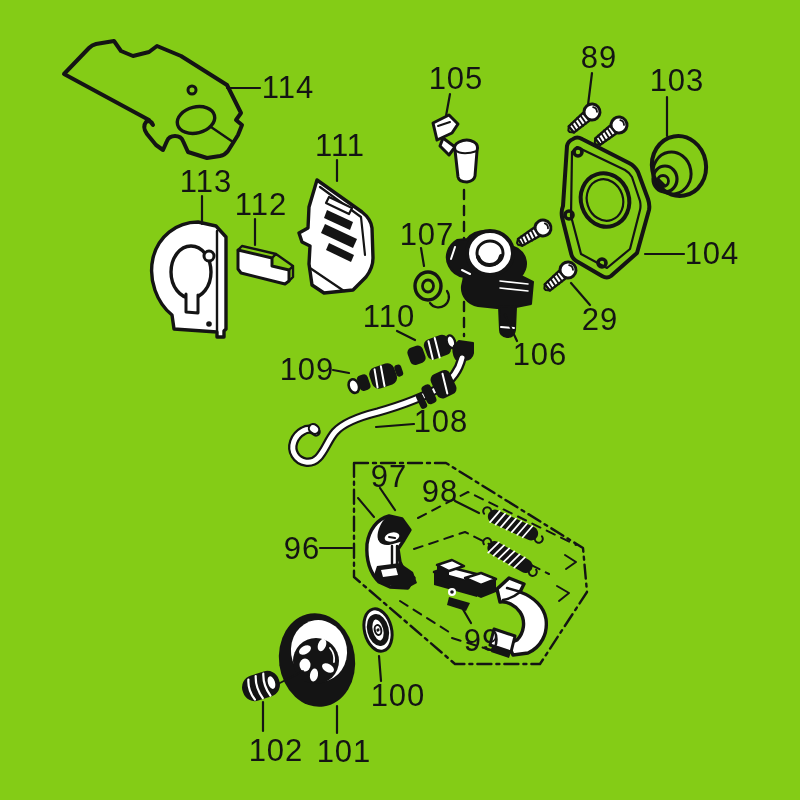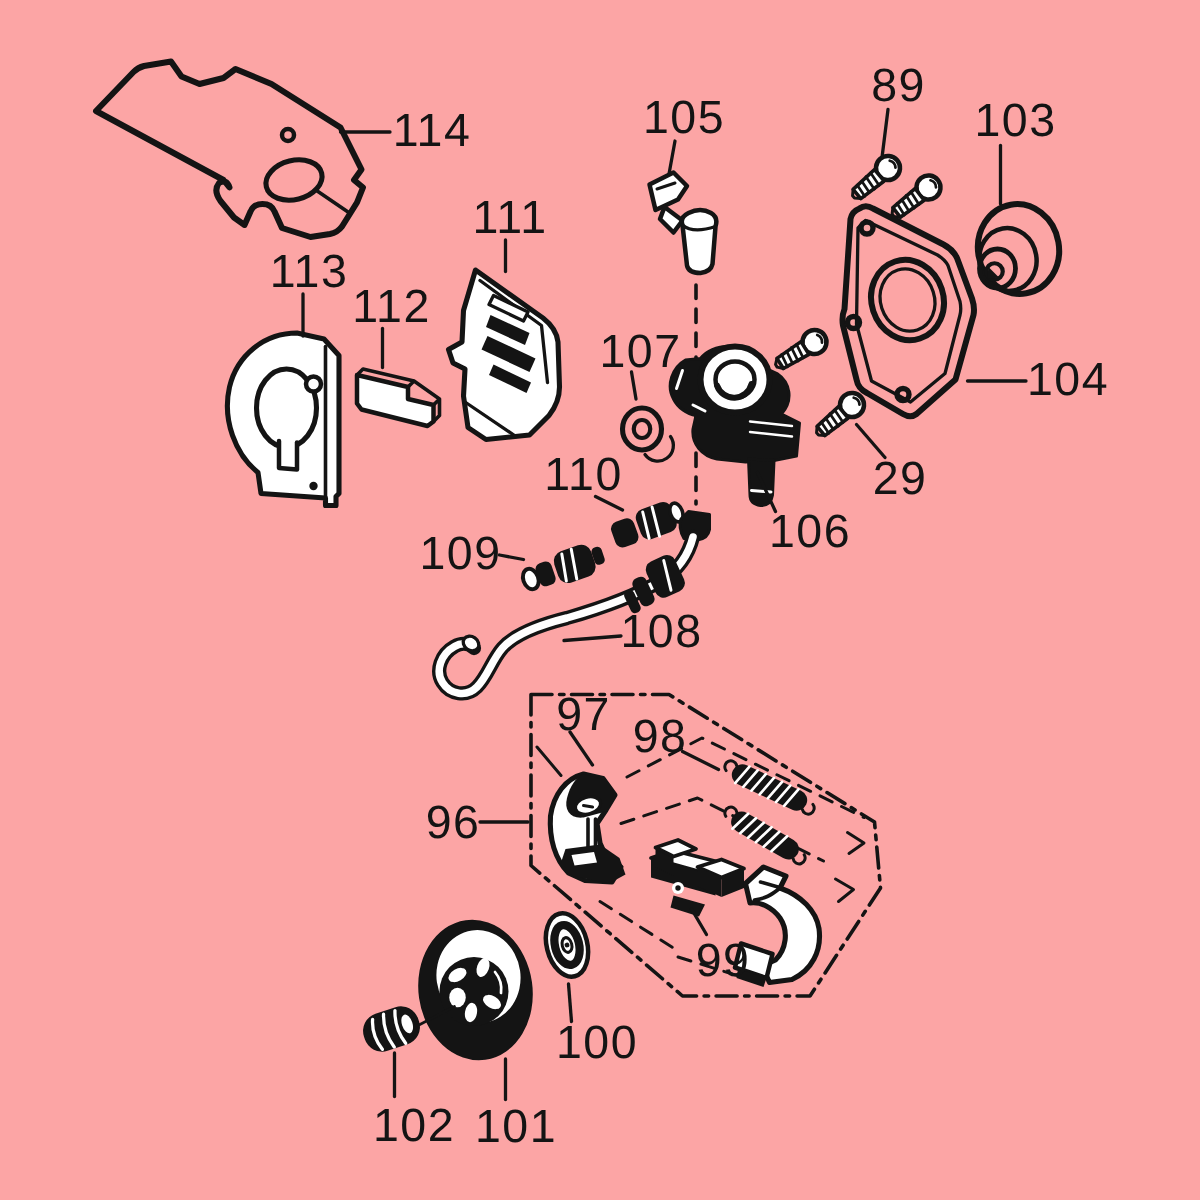--- a/index.html
+++ b/index.html
@@ -1,16 +1,16 @@
 <!DOCTYPE html>
 <html><head>
 <meta charset="utf-8">
 <style>
   html,body{margin:0;padding:0;background:#fff;}
-  .stage{position:relative;width:800px;height:800px;background:#fca5a5;overflow:hidden;}
+  .stage{position:relative;width:800px;height:800px;background:#84cc16;overflow:hidden;}
   svg{display:block;}
   svg text{
     font-family:"Liberation Sans","DejaVu Sans",sans-serif;
     font-size:31px;
     letter-spacing:1px;
     fill:#141414;
     stroke:none;
     text-anchor:middle;
     dominant-baseline:central;
   }

